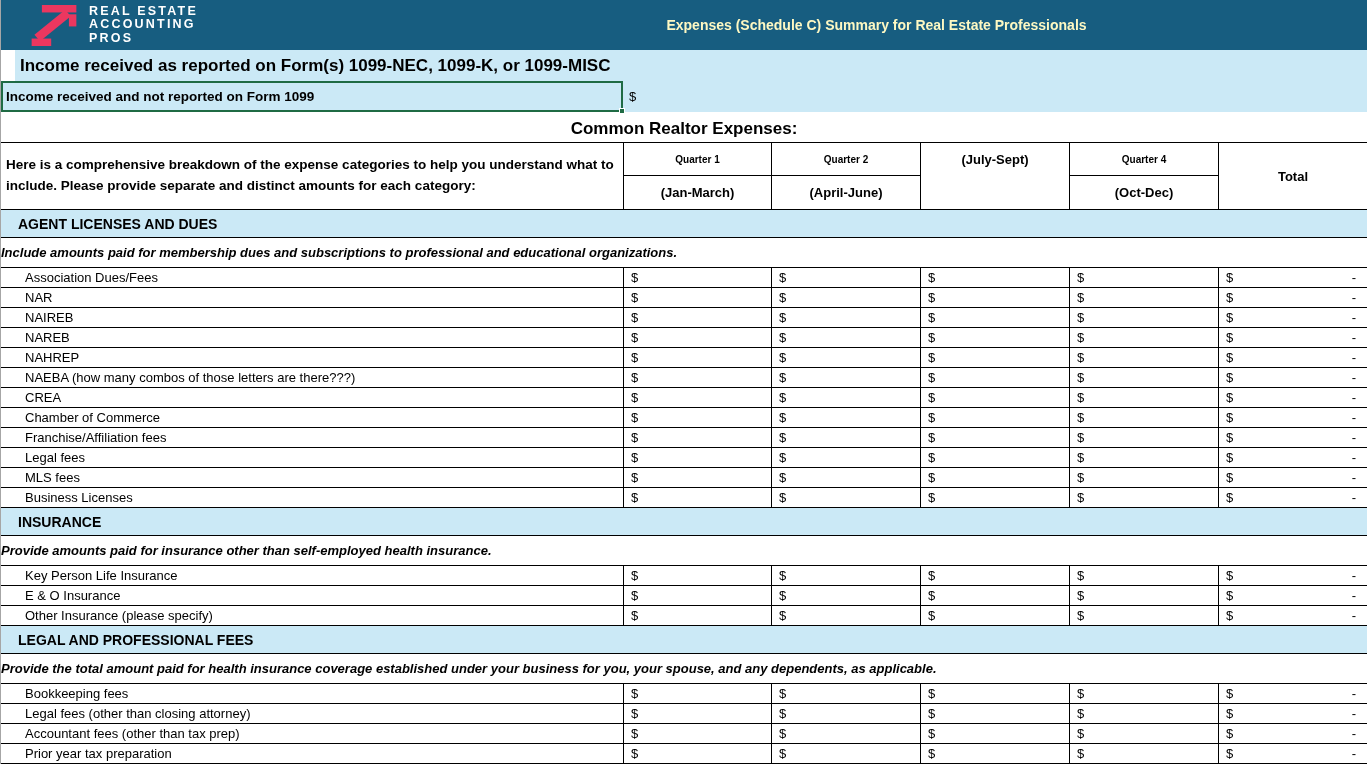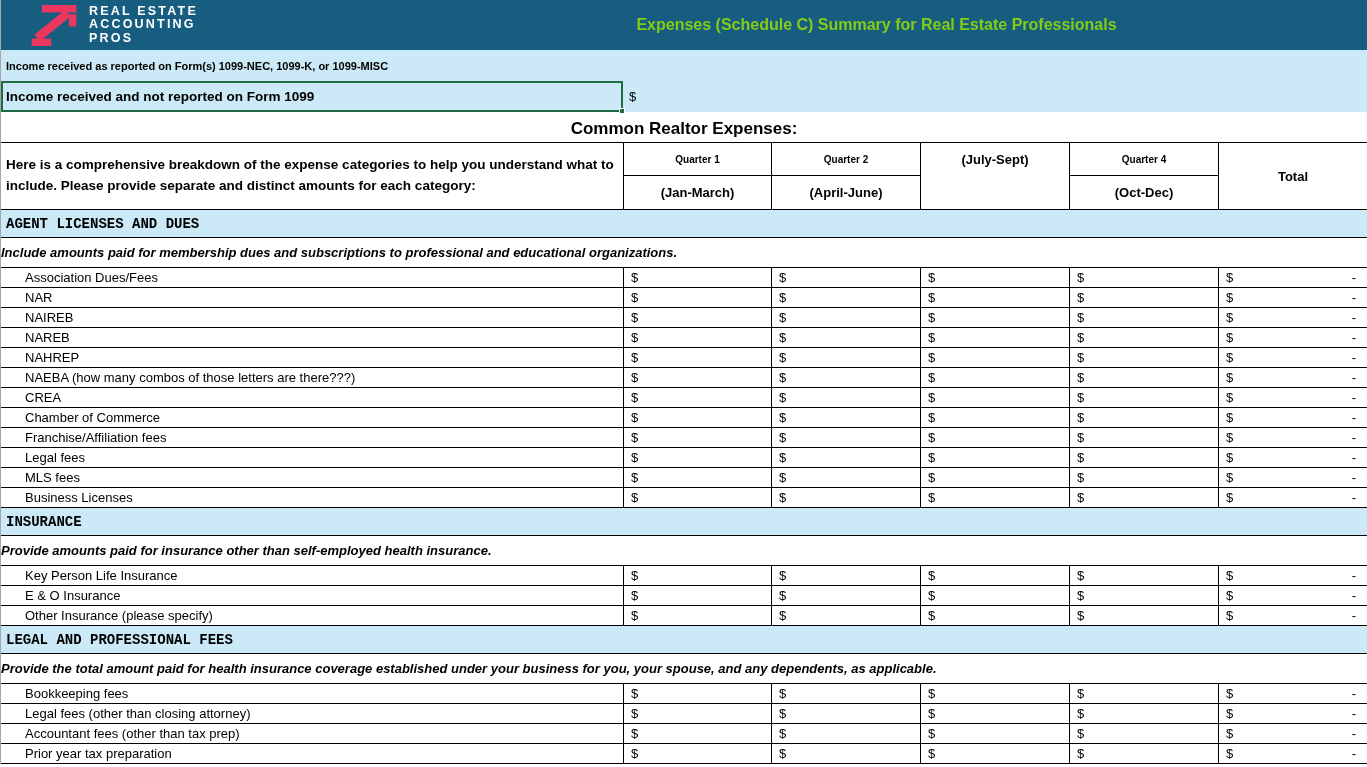--- a/index.html
+++ b/index.html
@@ -9,25 +9,25 @@
   html,body{width:1367px; height:767px; overflow:hidden; background:#fff;
     font-family:"Liberation Sans", sans-serif; color:#000;}
   .sheet{width:1367px; border-left:1px solid #a6a6a6;}
 
   
   .header{height:50px; background:var(--teal); display:flex; align-items:stretch;}
   .logo{width:385px; display:flex; align-items:center; padding-left:30px; gap:12px;}
   .logo-mark{width:46px; height:41px; flex:0 0 auto;}
   .logo-text{color:#fff; font-weight:bold; font-size:12.5px; line-height:13.5px; letter-spacing:2.2px;}
   .title{flex:1; display:flex; align-items:center; justify-content:center;
-    color:#84cc16; font-weight:bold; font-size:16px;}
+    color:#fef9c3; font-weight:bold; font-size:14px;}
 
   
   .income-row1{height:31px; background:var(--lightblue); display:flex; align-items:center;
-    padding-left:5px; font-weight:bold; font-size:11px;}
+    padding-left:5px; font-weight:bold; font-size:17px;margin-left:14px;}
   .income-row2{height:31px; background:var(--lightblue); position:relative;
     display:flex; align-items:center; padding-left:5px; font-weight:bold; font-size:13.5px;}
   .sel-cell{position:absolute; left:0; top:0; width:622px; height:31px;
     border:2px solid var(--green);}
   .fill-handle{position:absolute; right:-4px; bottom:-4px; width:6px; height:6px;
     background:var(--green); border:1px solid #fff;}
   .cur-after{position:absolute; left:628px; top:0; height:31px; display:flex;
     align-items:center; font-weight:normal; font-size:13px;}
 
   .gap-row{height:4px; background:#fff;}
@@ -41,21 +41,21 @@
     font-weight:bold; font-size:13.5px; line-height:1.55;}
   .quarter{grid-row:1/3; border-left:1px solid var(--grid); display:grid; grid-template-rows:1fr 1fr;}
   .q-top{border-bottom:1px solid var(--grid); display:flex; align-items:center;
     justify-content:center; font-weight:bold; font-size:10px;}
   .q-bot{display:flex; align-items:center; justify-content:center; font-weight:bold; font-size:13px;}
   .total-h{grid-row:1/3; border-left:1px solid var(--grid); display:flex;
     align-items:center; justify-content:center; font-weight:bold; font-size:13px;text-align:center;}
 
   
   .sec-row{height:28px; background:var(--lightblue); border-bottom:1px solid var(--grid);
-    display:flex; align-items:center; padding-left:5px; font-weight:bold; font-size:14px;font-family:Liberation Mono, monospace;}
+    display:flex; align-items:center; padding-left:17px; font-weight:bold; font-size:14px;}
   .instr-row{height:30px; background:#fff; border-bottom:1px solid var(--grid);
     display:flex; align-items:center; font-weight:bold;
     font-style:italic; font-size:13px;}
   .grid-row{display:grid; grid-template-columns:622px 148px 149px 149px 149px 1fr;
     height:20px; border-bottom:1px solid var(--grid);}
   .cell{display:flex; align-items:center; font-size:13px; overflow:hidden; white-space:nowrap;}
   .cell.label{padding-left:5px;margin-left:19px;}
   .cell.amt{border-left:1px solid var(--grid); padding-left:7px;}
   .cell.total{border-left:1px solid var(--grid); padding:0 11px 0 7px; justify-content:space-between;}
 </style>

